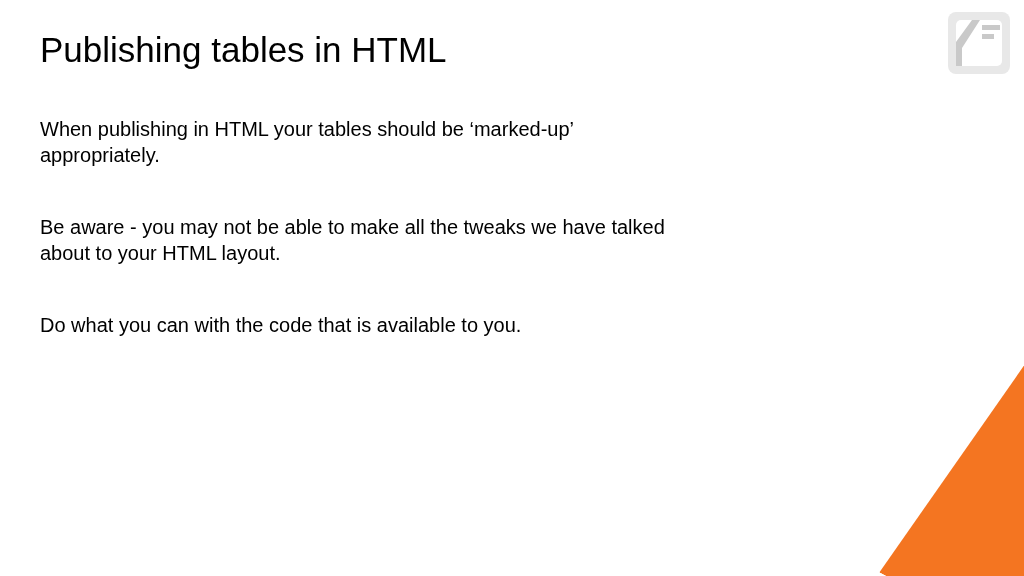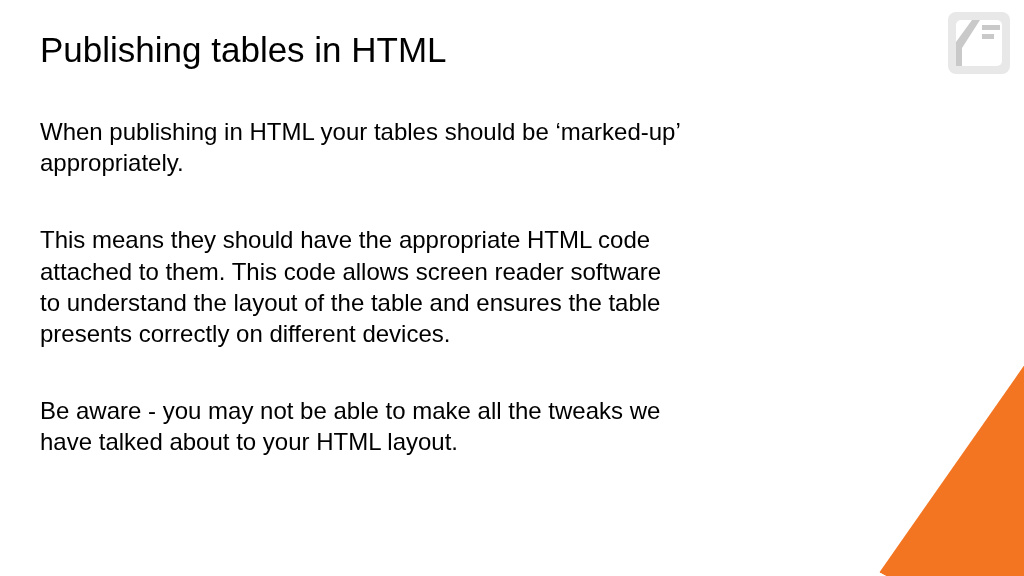--- a/index.html
+++ b/index.html
@@ -24,21 +24,21 @@
     .title {
       font-size: 35px;
       font-weight: normal;
       color: #000000;
       margin-bottom: 38px;
     }
     .content {
       max-width: 640px;
     }
     .paragraph {
-      font-size: 24px;
+      font-size: 20px;
       line-height: 1.3;
       color: #000000;
       margin-bottom: 28px;
       margin-top: 46px;
     }
     .diagonal-stripe {
       position: absolute;
       bottom: -100px;
       right: -50px;
       width: 450px;
@@ -79,17 +79,17 @@
       <path d="M 8 54 L 8 30 L 24 8 L 32 8 L 14 36 L 14 54 Z" fill="#c9c9c9"></path>
       <rect x="34" y="13" width="18" height="5" fill="#c9c9c9"></rect>
       <rect x="34" y="22" width="12" height="5" fill="#c9c9c9"></rect>
     </svg>
   </div>
 
   <div class="content-wrap">
     <h1 class="title">Publishing tables in HTML</h1>
     <div class="content">
       <p class="paragraph">When publishing in HTML your tables should be ‘marked-up’ appropriately.</p>
-      <p class="paragraph">This means they should have the appropriate HTML code attached to them. This code allows screen reader software to understand the layout of the table and ensures the table presents correctly on different devices.</p>
       <p class="paragraph">Be aware - you may not be able to make all the tweaks we have talked about to your HTML layout.</p>
+      <p class="paragraph">Do what you can with the code that is available to you.</p>
     </div>
   </div>
 </div>
 
 </body></html>

